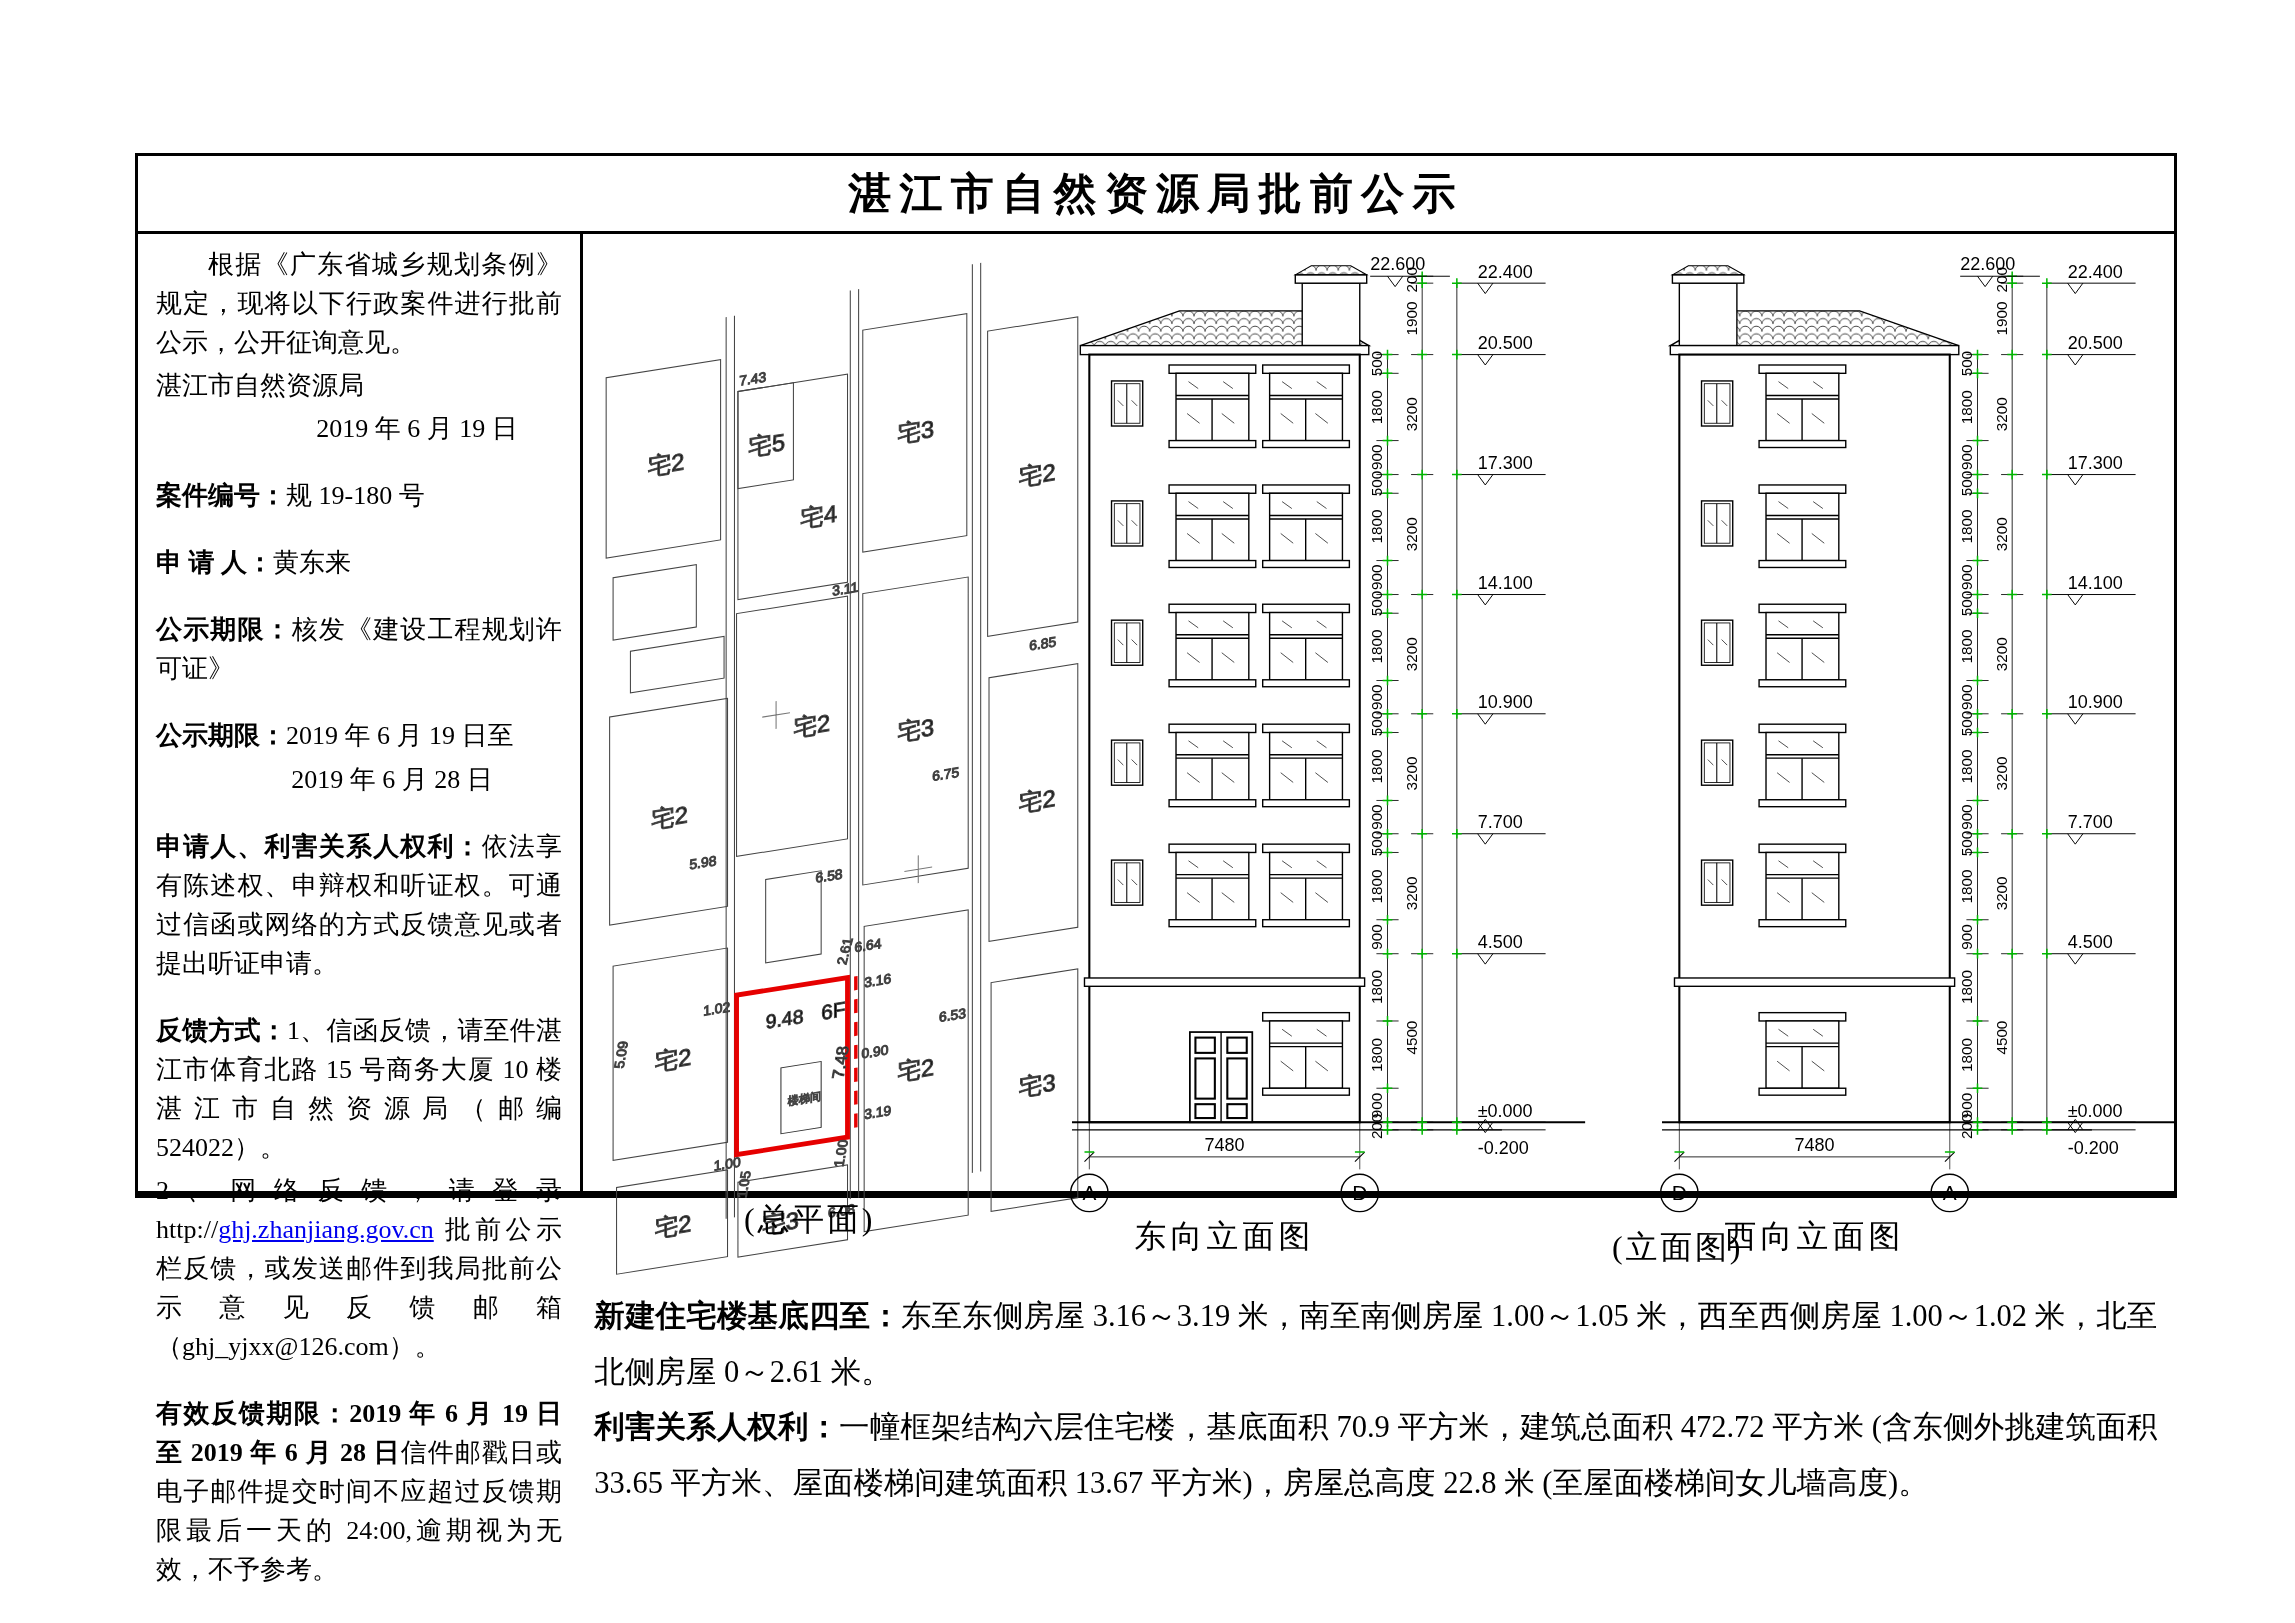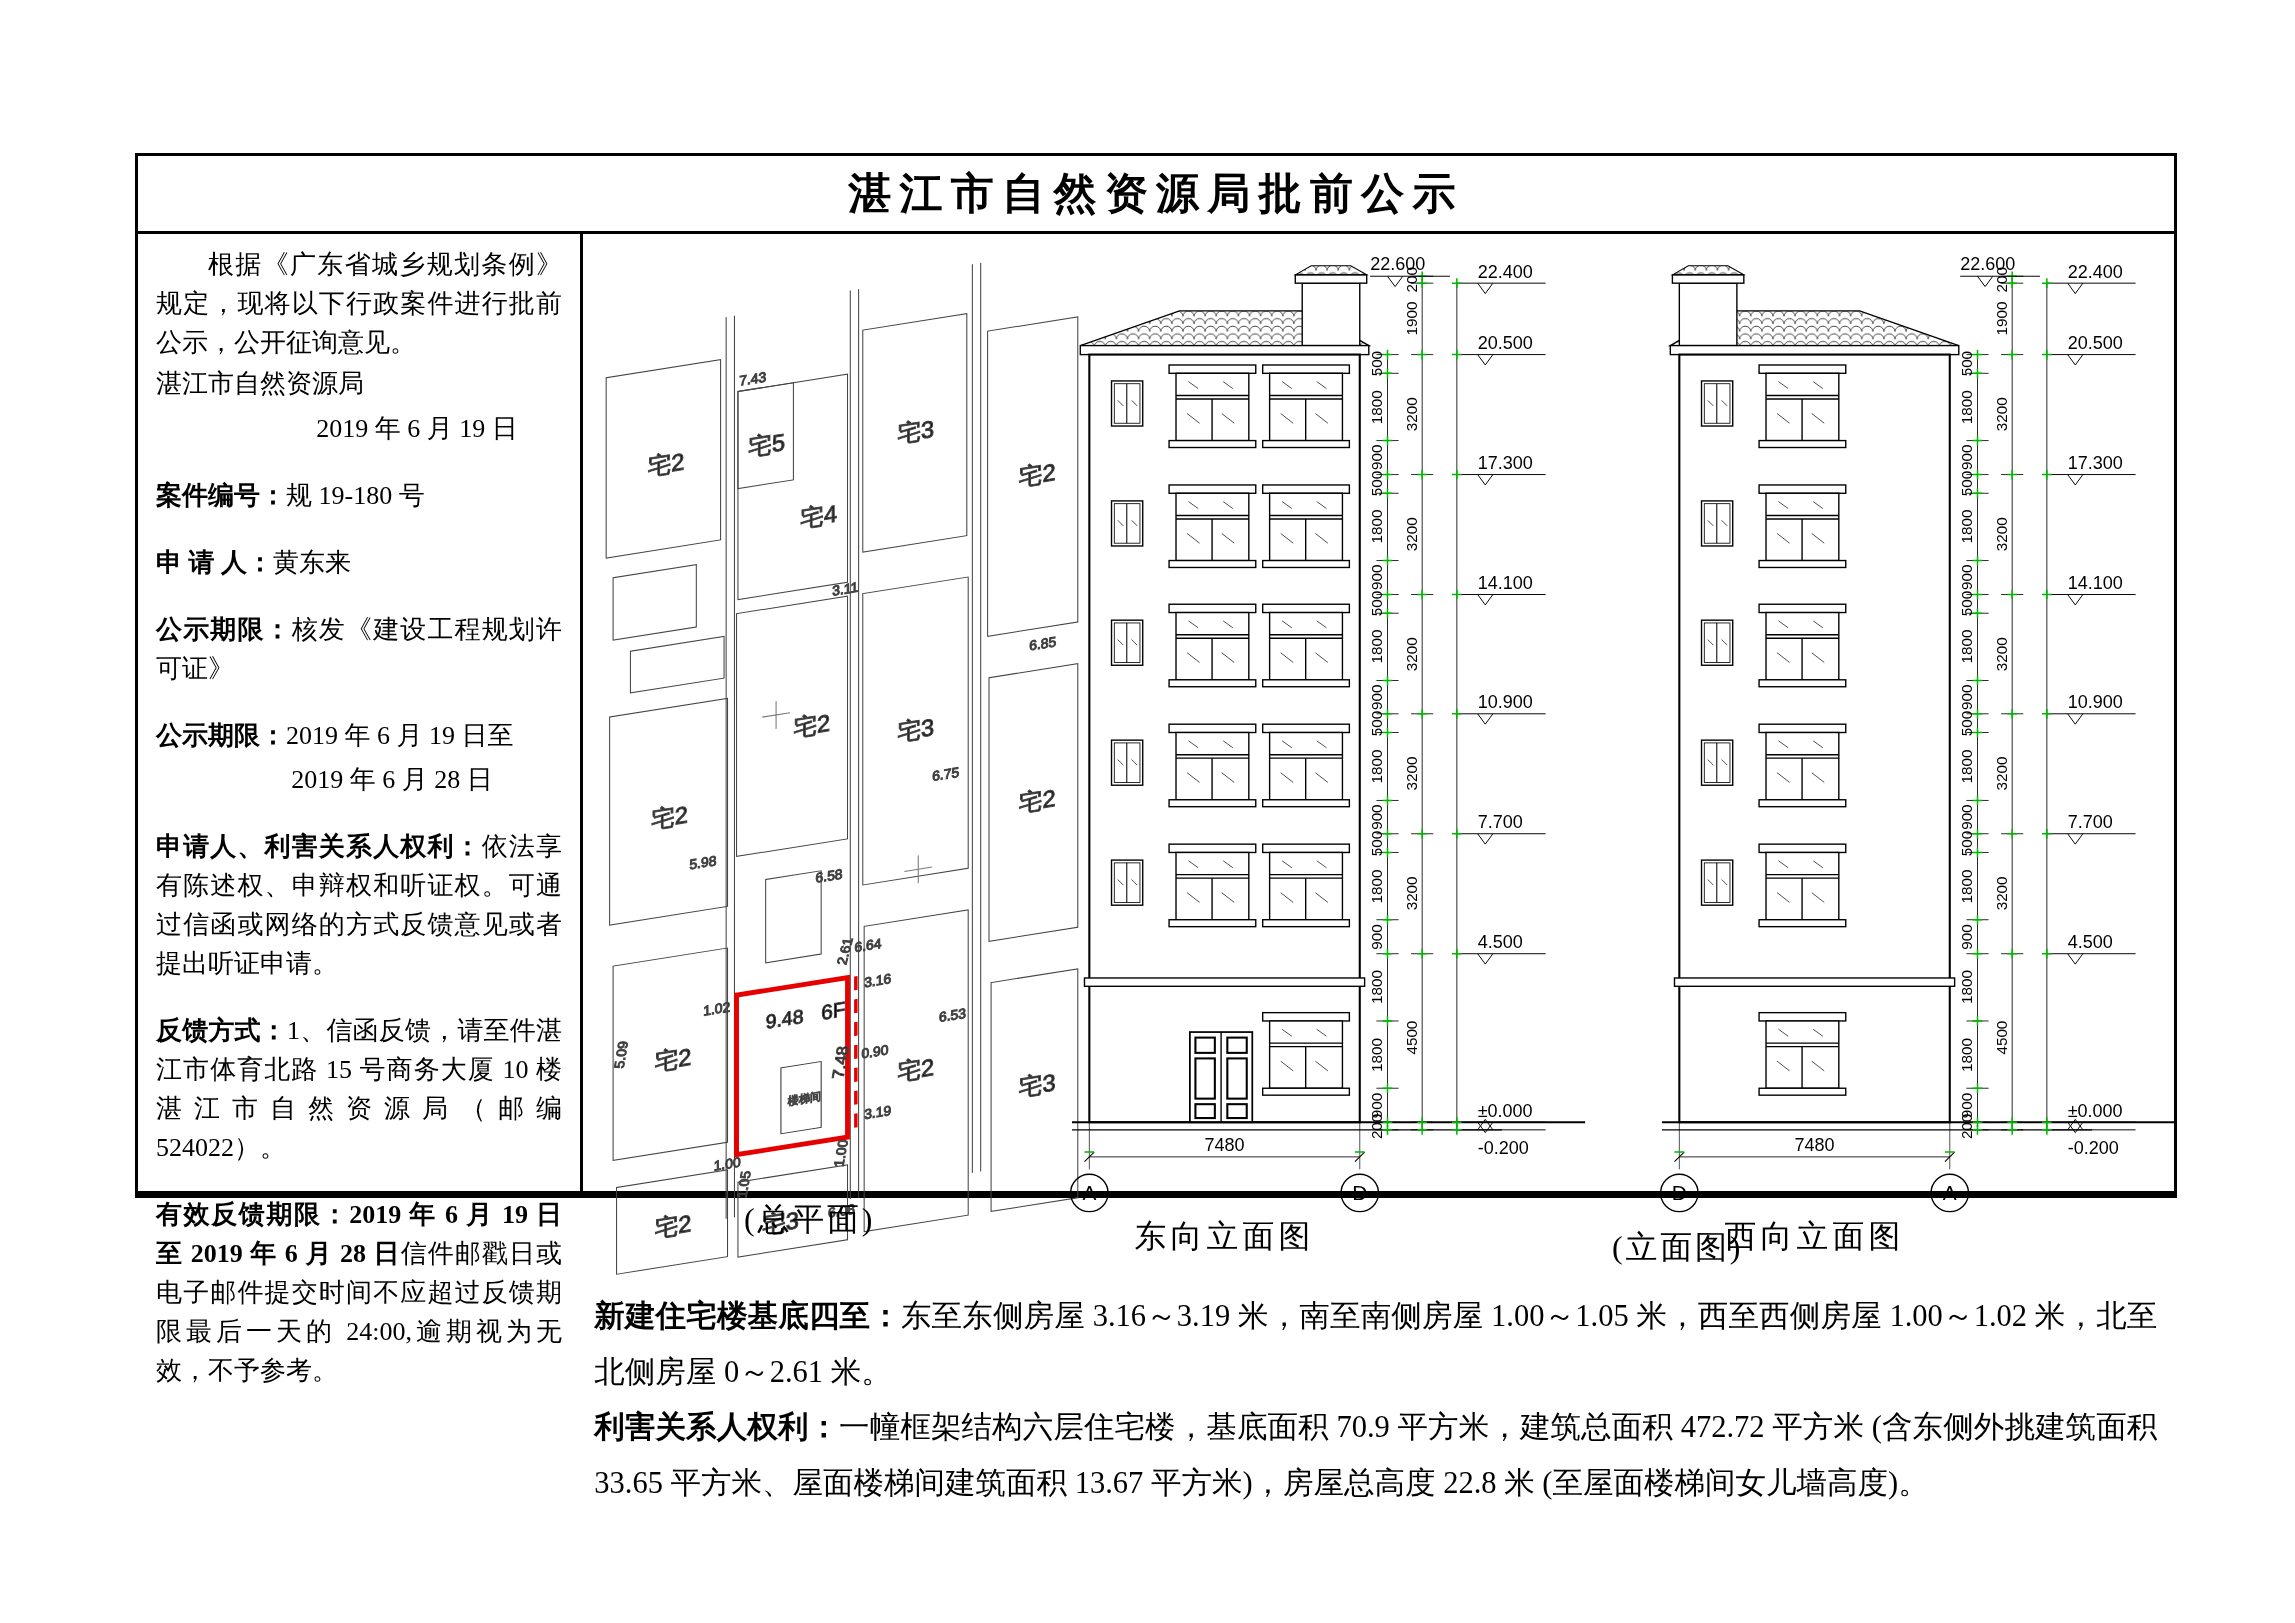--- a/index.html
+++ b/index.html
@@ -8,21 +8,21 @@
   .frame{position:absolute;left:135px;top:153px;width:2042px;height:1045px;
          border:3.5px solid #000;border-bottom-width:7.6px;box-sizing:border-box;}
   .title-row{position:absolute;left:0;top:0;right:0;height:75px;border-bottom:3.5px solid #000;
              display:flex;align-items:center;justify-content:center;}
   .title-row h1{margin:0;font-size:43px;letter-spacing:8.3px;font-weight:bold;}
   .sidebar{position:absolute;left:0;top:78px;bottom:0;width:445px;border-right:3.5px solid #000;
            box-sizing:border-box;padding:11px 18px 0 18px;font-size:26px;line-height:1.5;}
   .sidebar p{margin:0 0 4.2px 0;text-align:justify;}
   .sidebar p.sec{margin-top:28px;}
   .indent{text-indent:2em;}
-  .r1{text-align:left;padding-right:.6em;font-family:Liberation Mono, monospace;}
+  .r1{text-align:left;padding-right:.6em;}
   .r2{text-align:right !important;padding-right:1.7em;}
   .period2{padding-left:5.2em;}
   .link{color:#0000ee;text-decoration:underline;}
   b{font-weight:bold;}
   .main{position:absolute;left:448px;top:78px;right:0;bottom:0;}
   .caption{position:absolute;font-size:32px;letter-spacing:2.8px;}
   .cap-site{left:158px;top:964px;}
   .cap-elev{left:1026px;top:992px;}
   .notes{position:absolute;left:8.3px;right:16.7px;top:1055px;font-size:30.5px;line-height:1.82;}
   .notes p{margin:0;text-align:justify;}
@@ -49,20 +49,21 @@
       <p class="sec"><b>案件编号：</b><span>规 19-180 号</span></p>
       <p class="sec"><b>申 请 人：</b><span>黄东来</span></p>
       <p class="sec"><b>公示期限：</b><span>核发《建设工程规划许可证》</span></p>
 
       <p class="sec"><b>公示期限：</b><span>2019 年 6 月 19 日至</span></p>
       <p class="period2">2019 年 6 月 28 日</p>
 
       <p class="sec"><b>申请人、利害关系人权利：</b><span>依法享有陈述权、申辩权和听证权。可通过信函或网络的方式反馈意见或者提出听证申请。</span></p>
 
       <p class="sec"><b>反馈方式：</b><span>1、信函反馈，请至件湛江市体育北路 15 号商务大厦 10 楼湛江市自然资源局（邮编 524022）。</span></p>
+      <p><span>2、网络反馈，请登录 http://</span><a class="link" href="#">ghj.zhanjiang.gov.cn</a><span> 批前公示栏反馈，或发送邮件到我局批前公示意见反馈邮箱（ghj_yjxx@126.com）。</span></p>
 
       <p class="sec"><b>有效反馈期限：</b><b>2019 年 6 月 19 日至 2019 年 6 月 28 日</b><span>信件邮戳日或电子邮件提交时间不应超过反馈期限最后一天的 24:00,逾期视为无效，不予参考。</span></p>
 
     </div>
 
     <div class="main">
 
       <svg style="left:5.6px;top:28px" width="493" height="971" viewBox="0 0 710 1400">
         <g transform="translate(0,70) skewY(-9)" stroke="#444" stroke-width="1.5" fill="none">
 

